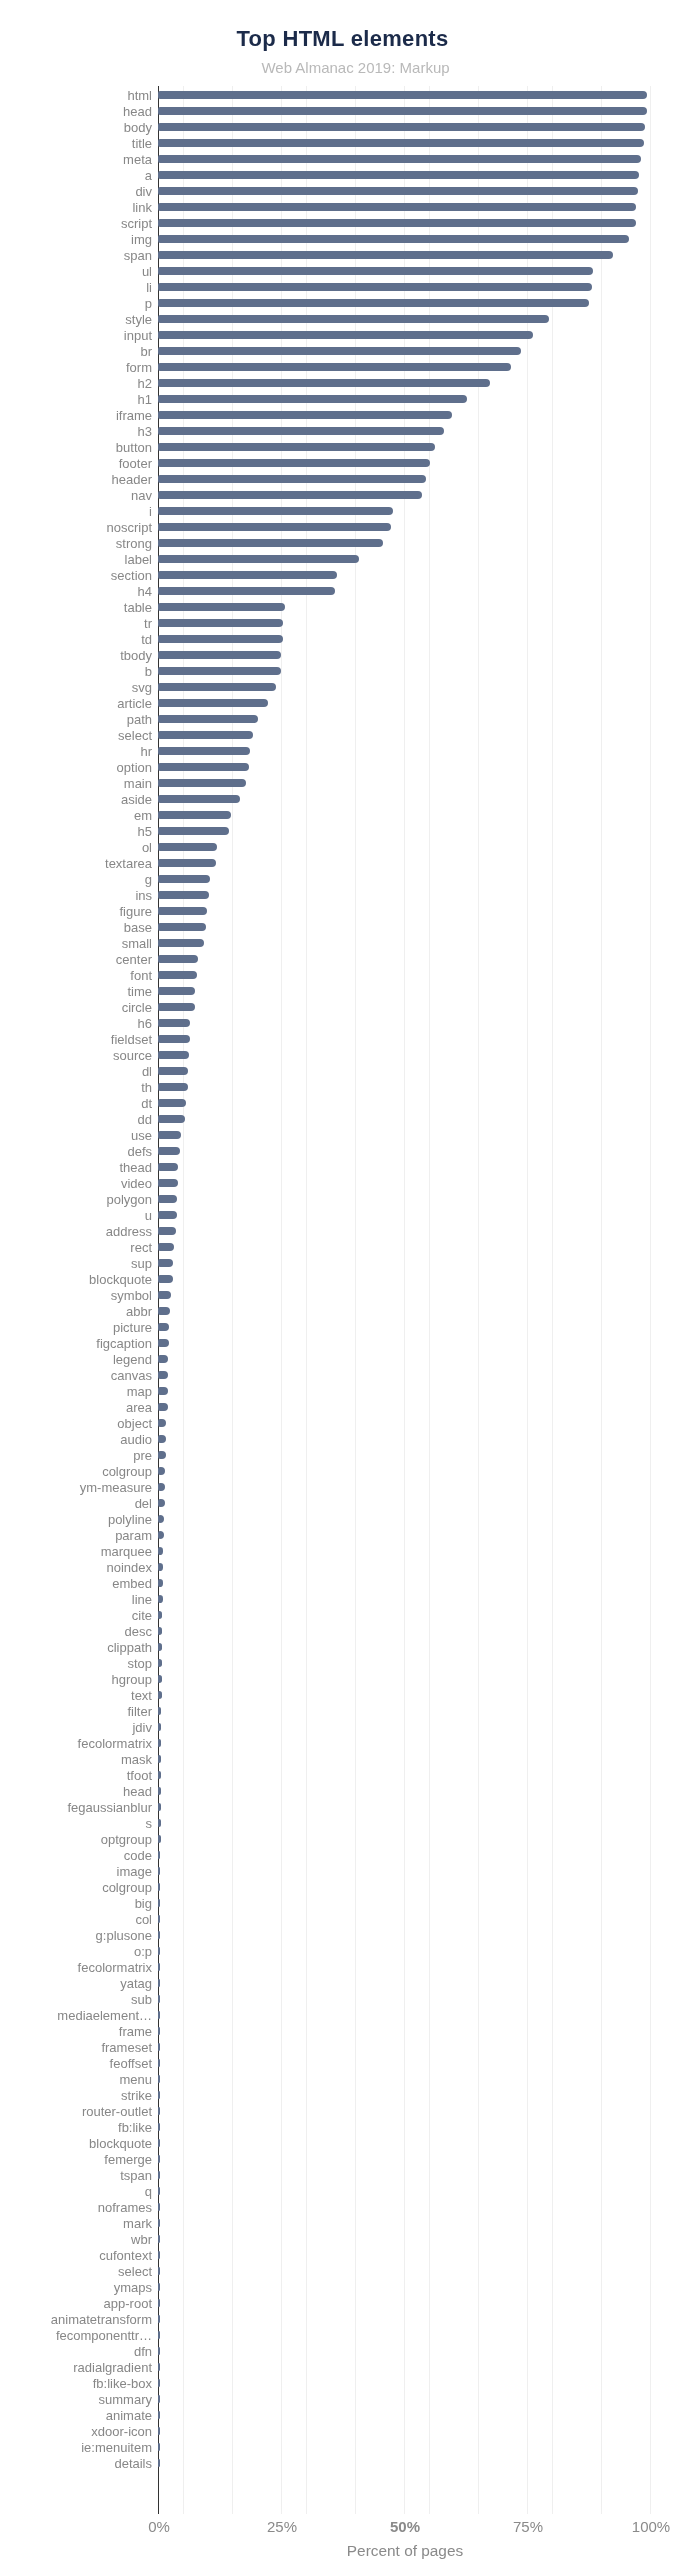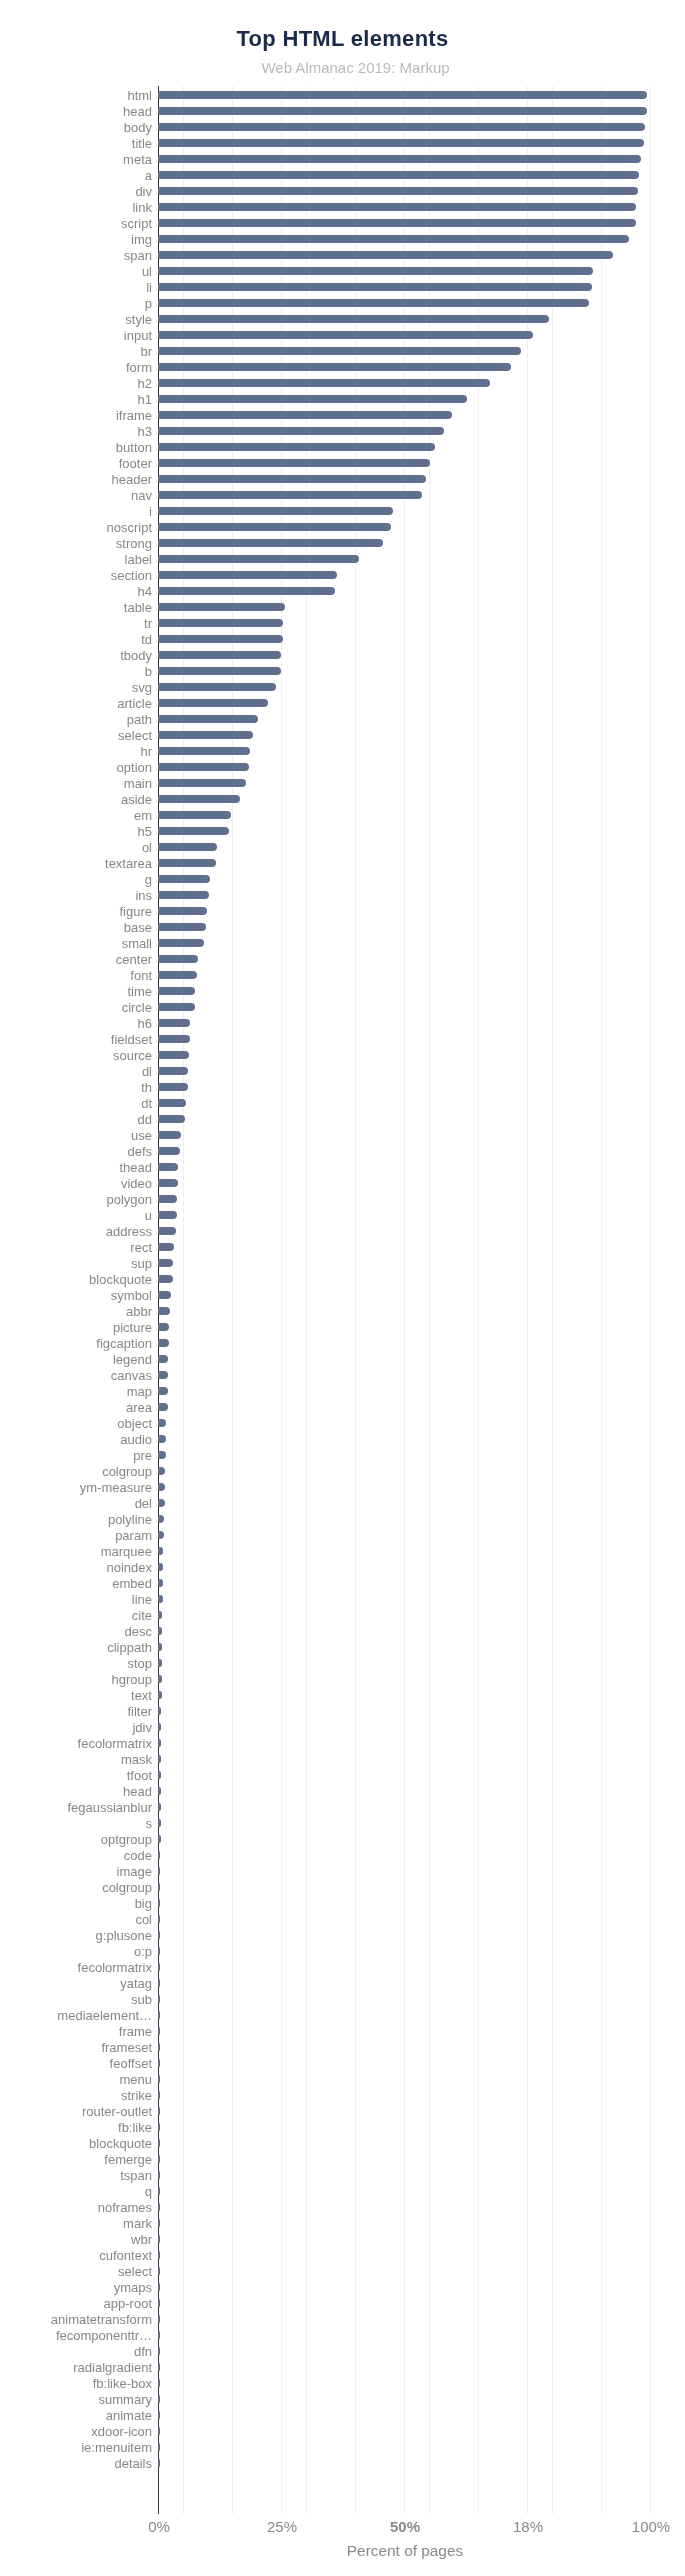--- a/index.html
+++ b/index.html
@@ -933,18 +933,18 @@
         <div class="track">
           <div class="bar" style="width: 0.1%;"></div>
         </div>
       </div>
     </div>
 
   <div class="x-ticks" id="xticks">
       <div class="x-tick" style="left: 0%;">0%</div>
       <div class="x-tick" style="left: 25%;">25%</div>
       <div class="x-tick" style="left: 50%; font-weight: bold;">50%</div>
-      <div class="x-tick" style="left: 75%;">18%</div>
+      <div class="x-tick" style="left: 75%;">75%</div>
       <div class="x-tick" style="left: 100%;">100%</div>
     </div>
   <div class="x-axis-title">Percent of pages</div>
 </div>
 
 
 </body></html>

